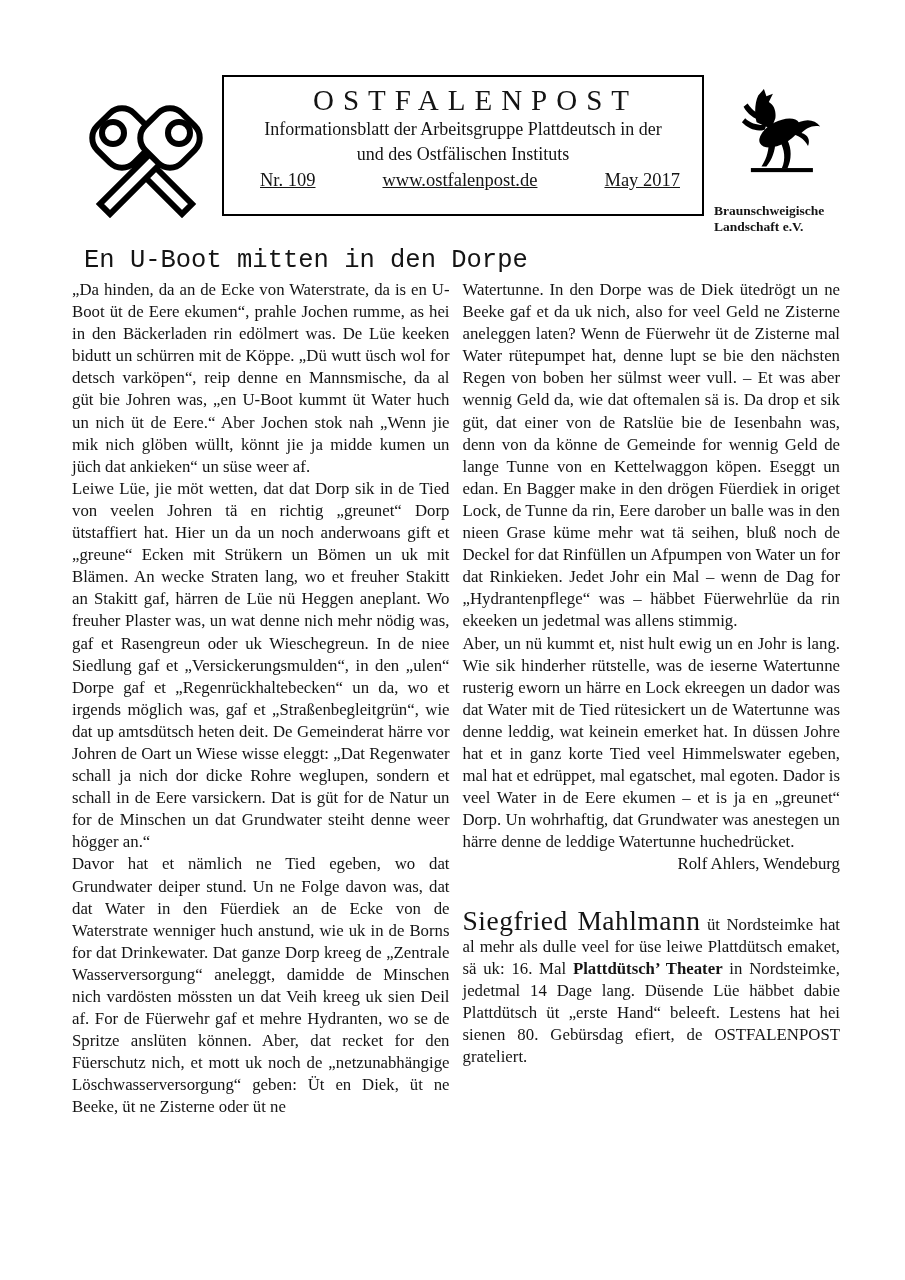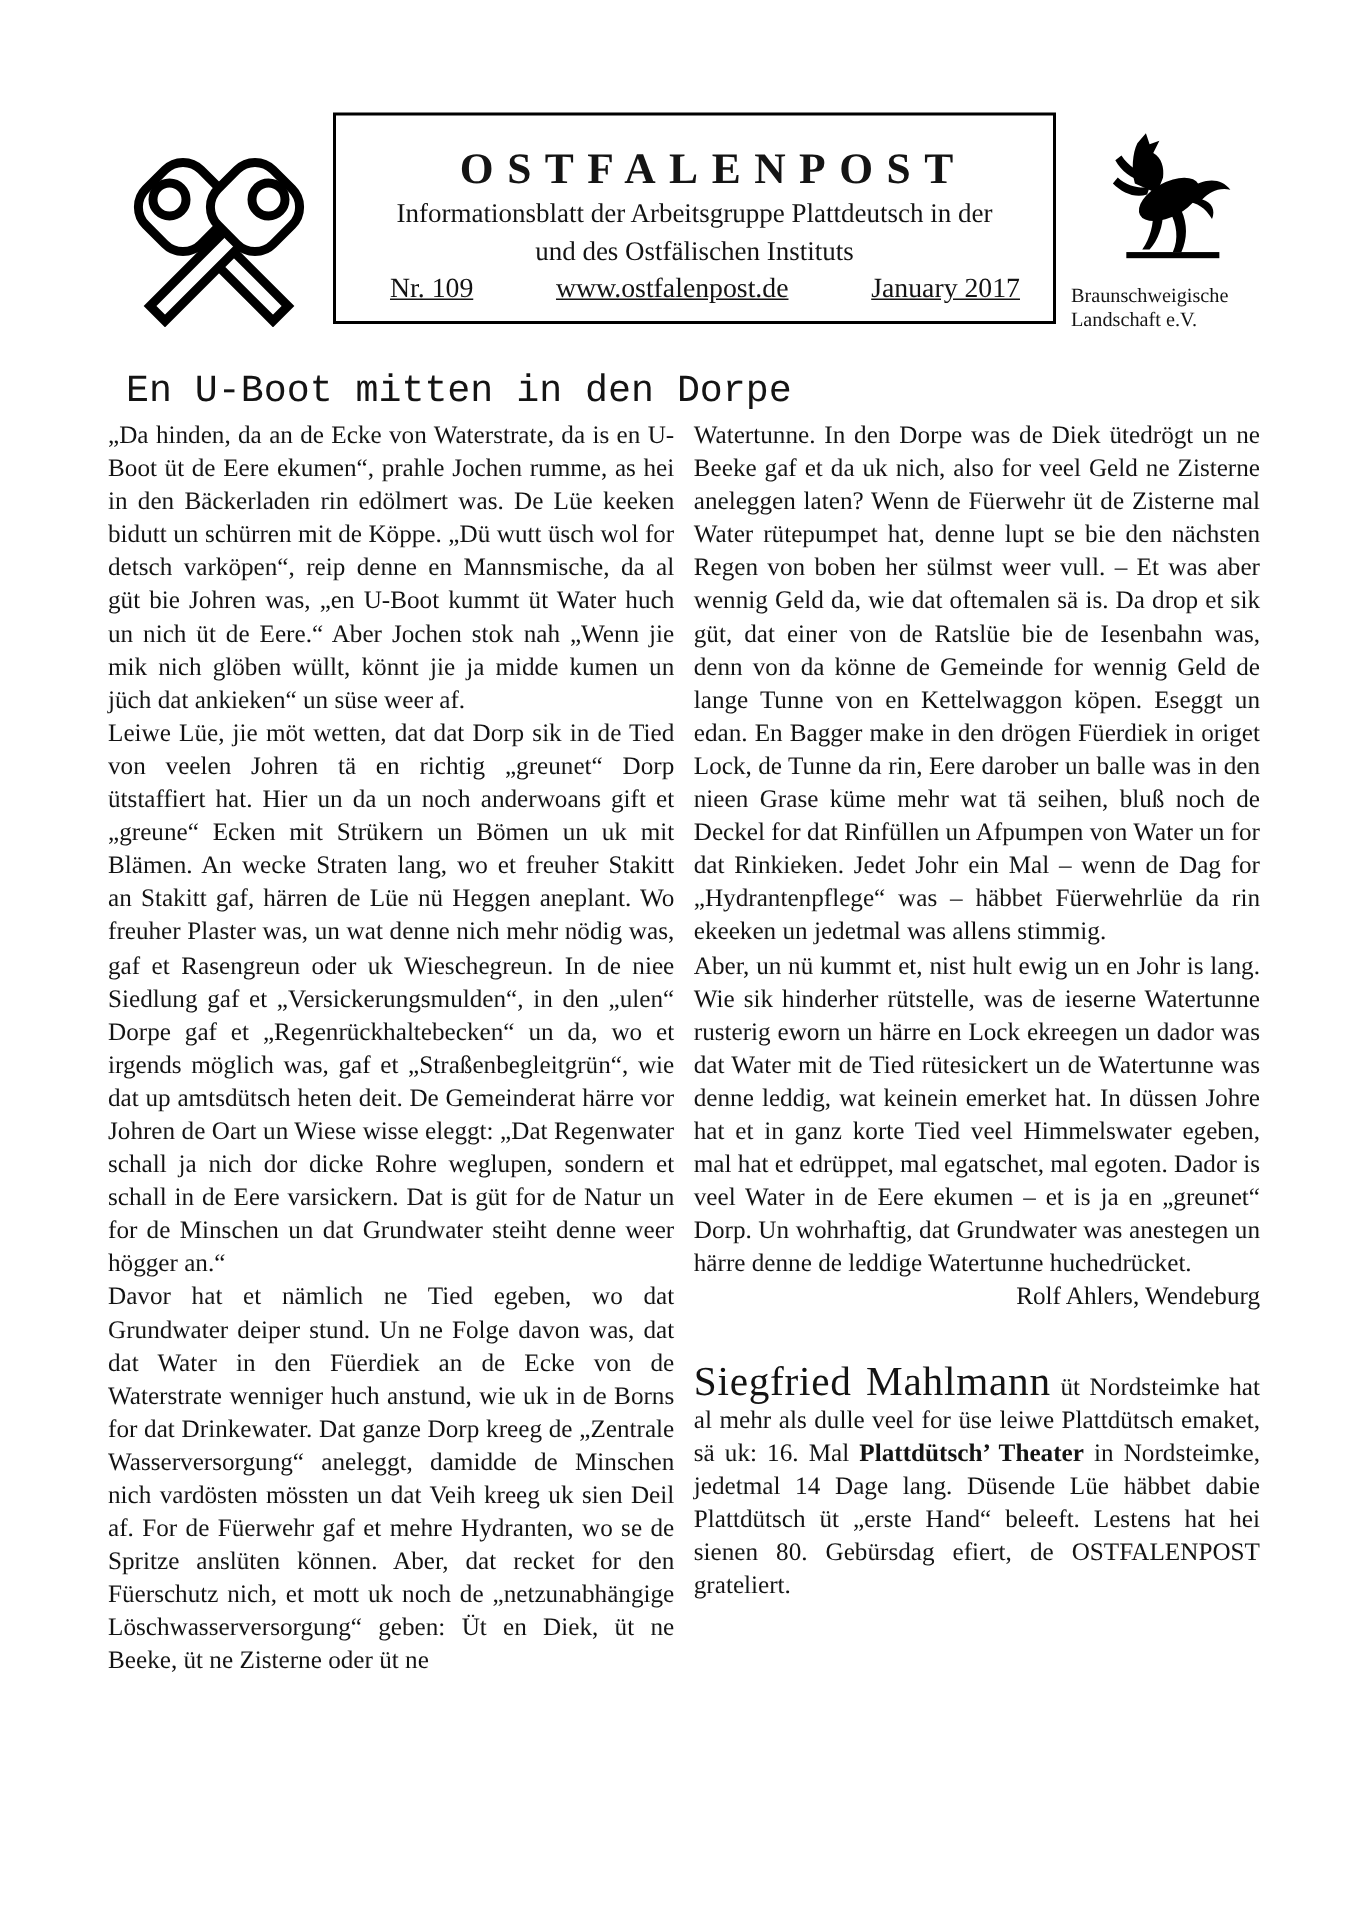--- a/index.html
+++ b/index.html
@@ -3,28 +3,28 @@
 <meta charset="utf-8">
 <style>
   html,body{margin:0;padding:0;background:#ffffff;}
   .page{position:relative;width:905px;height:1280px;background:#fff;
         font-family:"Liberation Serif", serif;color:#141414;overflow:hidden;}
 
   
   .flags-logo{position:absolute;left:80px;top:86px;width:132px;height:132px;}
   .mast-box{position:absolute;left:222px;top:75px;width:478px;height:137px;
             border:2px solid #000;text-align:center;}
-  .mast-title{margin-top:20px;font-size:29px;font-weight:bold;letter-spacing:9px;
+  .mast-title{margin-top:7px;font-size:29px;font-weight:normal;letter-spacing:9px;
               padding-left:25px;line-height:33px;}
   .mast-sub{font-size:18px;line-height:25px;}
   .mast-row{display:flex;justify-content:space-between;align-items:baseline;
             font-size:18.5px;line-height:26px;padding:0 22px 0 36px;text-decoration:underline;}
   .horse-logo{position:absolute;left:714px;top:84px;width:126px;text-align:left;}
   .horse-logo svg{display:block;margin-left:14px;}
-  .horse-cap{font-weight:normal;font-size:13.5px;line-height:16px;margin-top:3px;}
+  .horse-cap{font-weight:bold;font-size:13.5px;line-height:16px;margin-top:17px;}
 
   
   .article-title{position:absolute;top:233px;left:72px;width:768px;margin:12px;
                  text-align:left;font-size:25.5px;font-weight:normal;line-height:32px;font-family:Liberation Mono, monospace;}
   .content{position:absolute;top:279px;left:72px;width:768px;display:flex;gap:13px;}
   .col{flex:1;text-align:justify;font-size:16.8px;line-height:22.1px;}
   .col p{margin:0;}
   .sig{text-align:right !important;}
   .second{margin-top:34px !important;}
   .lead-name{font-size:27.5px;letter-spacing:0.5px;}
@@ -47,21 +47,21 @@
     </svg>
   </div>
 
   <div class="mast-box">
     <div class="mast-title">OSTFALENPOST</div>
     <div class="mast-sub">Informationsblatt der Arbeitsgruppe Plattdeutsch in der</div>
     <div class="mast-sub">und des Ostfälischen Instituts</div>
     <div class="mast-row">
       <span>Nr. 109</span>
       <span>www.ostfalenpost.de</span>
-      <span>January 2017</span>
+      <span>May 2017</span>
     </div>
   </div>
 
   <div class="horse-logo">
     <svg viewBox="0 0 120 125" width="98" height="102" aria-hidden="true">
       <g fill="#000000">
         <path d="M78 52 C92 42 105 42 113 52 C103 50 96 54 90 60 C98 62 101 69 98 76 C93 67 85 62 78 62 Z"></path>
         <ellipse cx="63" cy="60" rx="27" ry="14" transform="rotate(-28 63 60)"></ellipse>
         <path d="M37 14 L44 6 L47 15 L55 12 L50 22 C57 26 59 34 58 42 L53 55 L35 47 C32 36 33 22 37 14 Z"></path>
         <path d="M41 45 C32 43 24 37 19 28 L24 24 C30 33 38 38 45 39 Z"></path>

